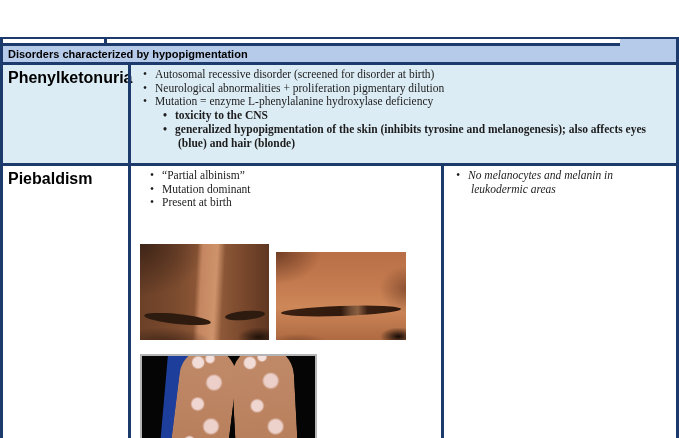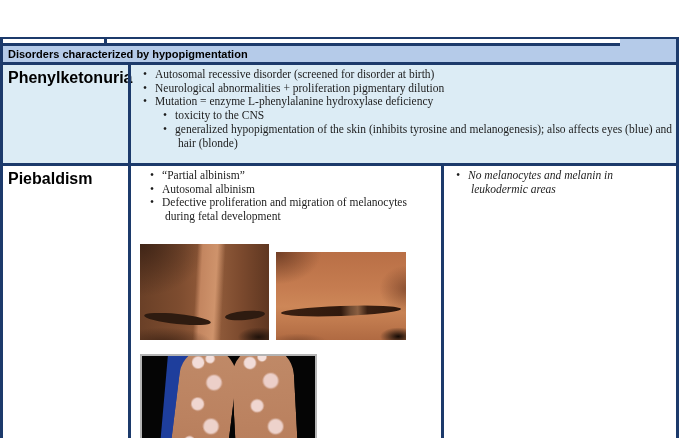--- a/index.html
+++ b/index.html
@@ -41,21 +41,21 @@
   .pieb-middle{position:relative;width:303px;flex:0 0 303px;padding-left:7px;}
   .pieb-right{flex:1 1 auto;font-style:italic;}
   
   ul.blist{
     list-style:none;margin:0;padding:3px 0 0 12px;
     font-size:11.5px;line-height:13.7px;color:#1c1c1c;
   }
   ul.blist li{padding-left:15px;text-indent:-15px;}
   ul.blist li::before{content:"\2022";padding-right:8px;}
   ul.sublist{list-style:none;margin:0;padding:0 0 0 20px;}
-  ul.sublist li{padding-left:15px;text-indent:-15px;}
+  ul.sublist li{padding-left:15px;text-indent:-15px;font-weight:bold;}
   ul.sublist li::before{content:"\2022";padding-right:8px;}
   .pieb-middle ul.blist{width:296px;box-sizing:border-box;}
   .pieb-right ul.blist li{max-width:175px;}
   
   .photo{position:absolute;overflow:hidden;}
   .photo-face1{
     left:9px;top:78px;width:129px;height:96px;
     background:
       radial-gradient(ellipse 30px 14px at 92% 97%, #1f120b 0%, rgba(31,18,11,0) 70%),
       radial-gradient(ellipse 70px 22px at 18% 103%, rgba(60,34,20,.85) 0%, rgba(60,34,20,0) 70%),
@@ -134,22 +134,22 @@
 
   <div class="trow row-pieb">
     <div class="label-cell">
       <span>Piebaldism</span>
     </div>
     <div class="vdiv"></div>
 
     <div class="pieb-middle">
       <ul class="blist">
         <li>“Partial albinism”</li>
-        <li>Autosomal albinism</li>
-        <li>Defective proliferation and migration of melanocytes during fetal development</li>
+        <li>Mutation dominant</li>
+        <li>Present at birth</li>
       </ul>
 
       <div class="photo photo-face1">
         <div class="brow brow-l1"></div>
         <div class="brow brow-r1"></div>
       </div>
       <div class="photo photo-face2">
         <div class="brow brow-2"></div>
       </div>
       <div class="photo photo-legs">

